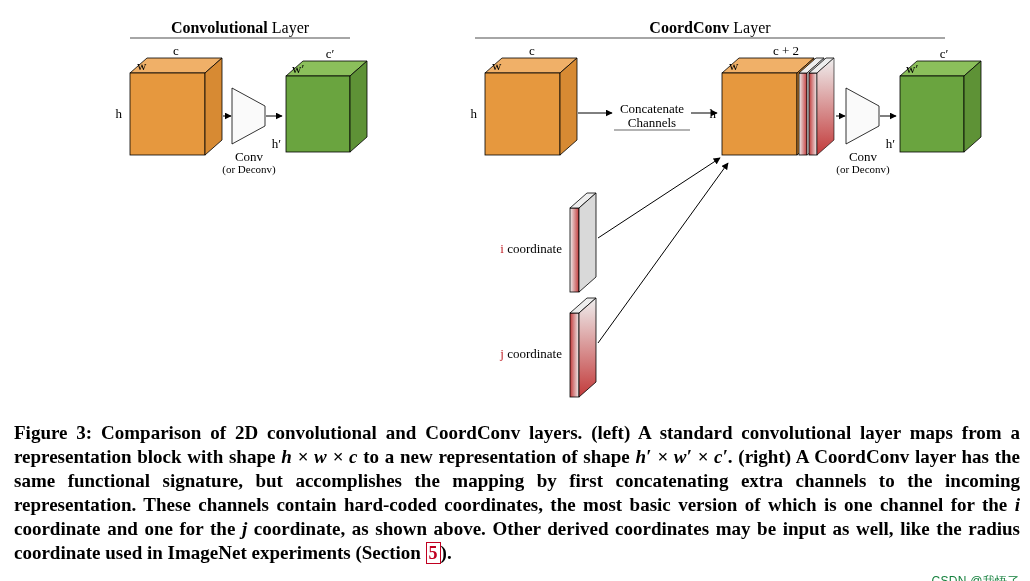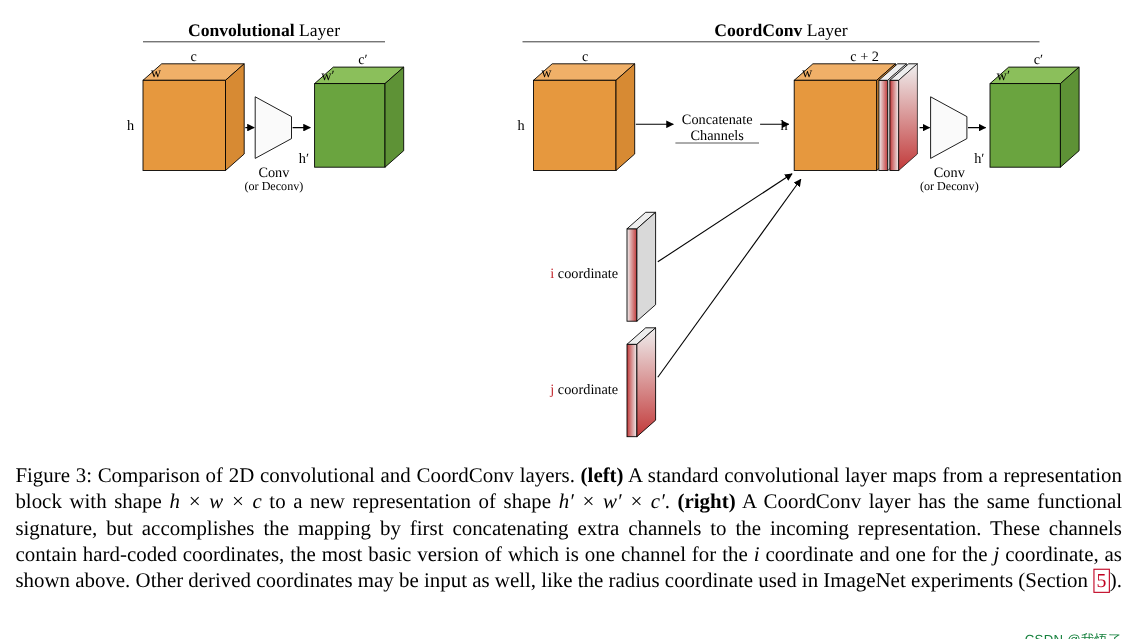--- a/index.html
+++ b/index.html
@@ -25,20 +25,21 @@
     height: 400px;
   }
   .caption {
     position: absolute;
     left: 14px;
     right: 10px;
     top: 408px;
     font-size: 19px;
     line-height: 1.26;
     text-align: justify;
+    font-weight: bold;
   }
   .watermark {
     position: absolute;
     right: 6px;
     bottom: 4px;
     font-size: 12px;
     color: #15803d;
     font-family: Liberation Sans, sans-serif;
     letter-spacing: 0.3px;
   }

